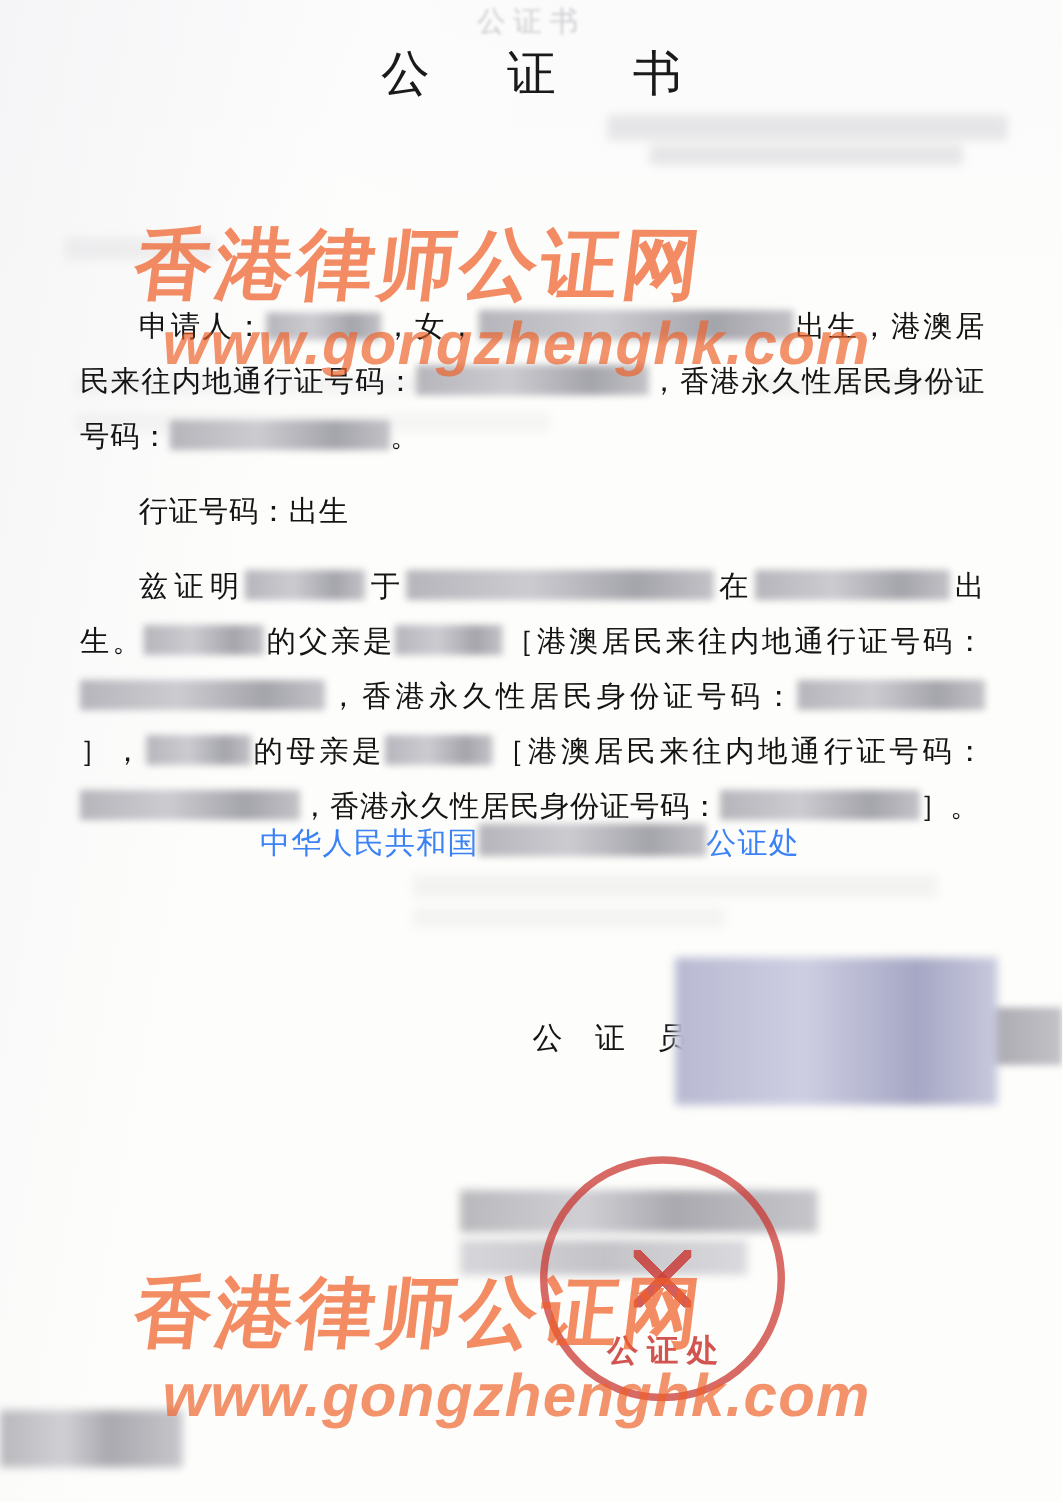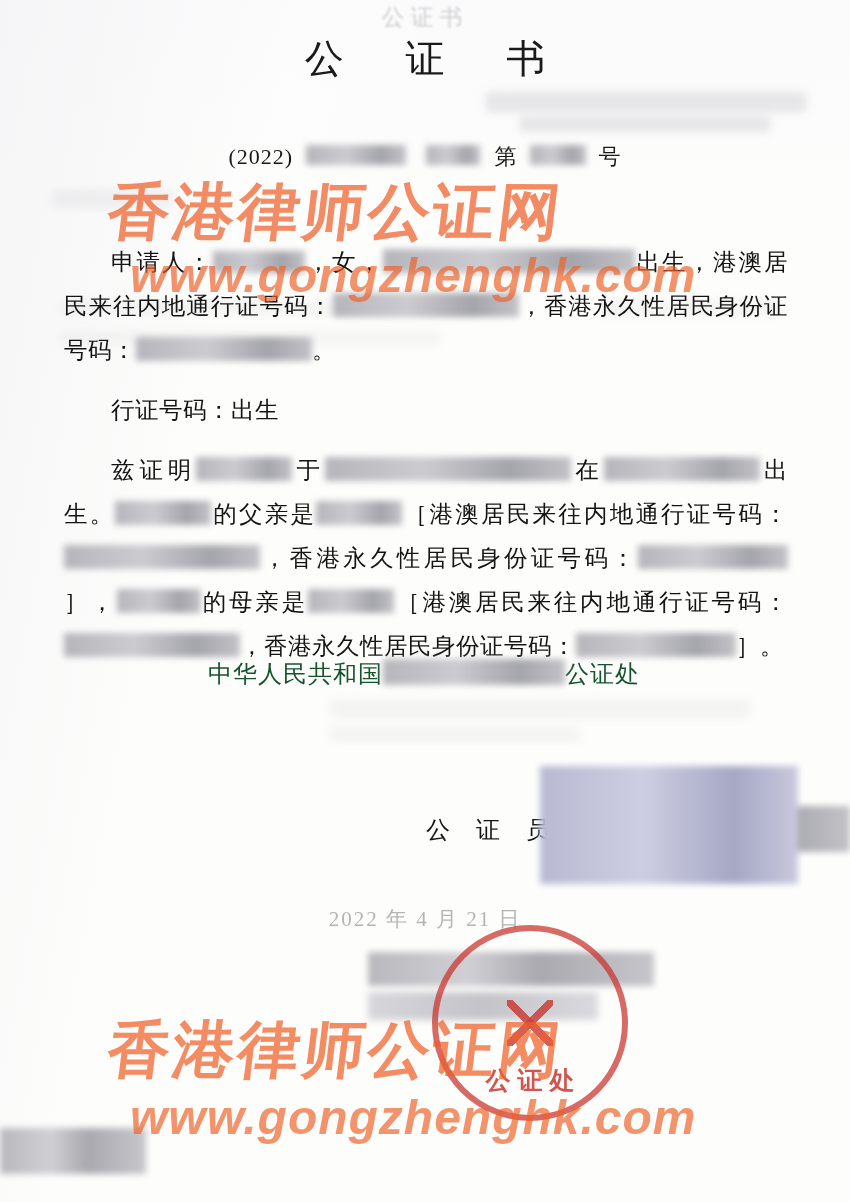--- a/index.html
+++ b/index.html
@@ -109,21 +109,21 @@
   .body-text p { margin: 16px; }
   .indent { text-indent: 2em; }
 
   .office-line {
     position: absolute;
     top: 658px;
     left: 0;
     width: 848px;
     text-align: center;
     font-size: 24px;
-    color: #14532d;
+    color: #3b82f6;
     letter-spacing: 1px;
   }
   .notary-line {
     position: absolute;
     top: 806px;
     left: 0;
     width: 850px;
     text-align: right;
     font-size: 24px;
     color: #151515;
@@ -237,28 +237,20 @@
 
   <div class="ghost-block" style="left:486px; top:92px; width:320px; height:20px;"></div>
   <div class="ghost-block" style="left:520px; top:116px; width:250px; height:16px;"></div>
   <div class="ghost-block" style="left:52px; top:190px; width:120px; height:18px; opacity:0.55;"></div>
   <div class="ghost-block" style="left:60px; top:300px; width:420px; height:16px; opacity:0.4;"></div>
   <div class="ghost-block" style="left:600px; top:300px; width:180px; height:16px; opacity:0.4;"></div>
   <div class="ghost-block" style="left:60px; top:330px; width:380px; height:16px; opacity:0.35;"></div>
   <div class="ghost-block" style="left:330px; top:700px; width:420px; height:18px; opacity:0.45;"></div>
   <div class="ghost-block" style="left:330px; top:726px; width:250px; height:16px; opacity:0.4;"></div>
 
-  <div class="case-line">
-    <span class="seg">(2022)</span>
-    <span class="redact inline" style="width:100px; height:20px; margin:0 6px;"></span>
-    <span class="redact inline light" style="width:54px; height:20px; margin:0 8px;"></span>
-    <span class="seg">第</span>
-    <span class="redact inline" style="width:56px; height:20px; margin:0 6px;"></span>
-    <span class="seg">号</span>
-  </div>
 
   <div class="body-text">
     <p class="indent">
       <span>申请人：</span><span class="redact inline" style="width:92px; height:22px;"></span><span>，女，</span><span class="redact inline" style="width:252px; height:24px;"></span><span>出生，港澳</span><span>居民来往内地通行证号码：</span><span class="redact inline" style="width:186px; height:24px;"></span><span>，香港永久性居民身份证</span><span>号码：</span><span class="redact inline" style="width:176px; height:24px;"></span><span>。</span>
     </p>
     <p class="indent" style="text-indent:2em;">
       <span>行证号码：</span><span>出生</span>
     </p>
     <p class="indent">
       <span>兹证明</span><span class="redact inline" style="width:96px; height:24px;"></span><span>于</span><span class="redact inline" style="width:246px; height:24px;"></span><span>在</span><span class="redact inline" style="width:156px; height:24px;"></span><span>出</span><span>生。</span><span class="redact inline" style="width:96px; height:24px;"></span><span>的父亲是</span><span class="redact inline" style="width:86px; height:24px;"></span><span>［港澳居民来往内地通行证号</span><span>码：</span><span class="redact inline" style="width:196px; height:24px;"></span><span>，香港永久性居民身份证号码：</span><span class="redact inline" style="width:150px; height:24px;"></span><span>］，</span><span class="redact inline" style="width:84px; height:24px;"></span><span>的母亲是</span><span class="redact inline" style="width:86px; height:24px;"></span><span>［港澳居民来往内地通</span><span>行证号码：</span><span class="redact inline" style="width:176px; height:24px;"></span><span>，香港永久性居民身份证号码：</span><span class="redact inline" style="width:160px; height:24px;"></span><span>］。</span>
@@ -267,21 +259,20 @@
 
   <div class="office-line">
     <span>中华人民共和国</span><span class="redact inline dark" style="width:182px; height:26px;"></span><span>公证处</span>
   </div>
 
   <div class="notary-line">
     <span class="label">公 证 员</span><span class="redact inline blue" style="width:282px; height:46px; vertical-align:-14px; margin-left:8px;"></span>
   </div>
   <div class="redact blue" style="left:540px; top:766px; width:258px; height:118px;"></div>
 
-  <div class="date-line">2022 年 4 月 21 日</div>
 
   <div class="redact" style="left:368px; top:952px; width:286px; height:34px;"></div>
   <div class="redact light" style="left:368px; top:992px; width:230px; height:28px;"></div>
 
   <div class="seal">
     <div class="seal-text">公证处</div>
   </div>
 
   <div class="redact" style="left:0px; top:1128px; width:146px; height:46px;"></div>
 

